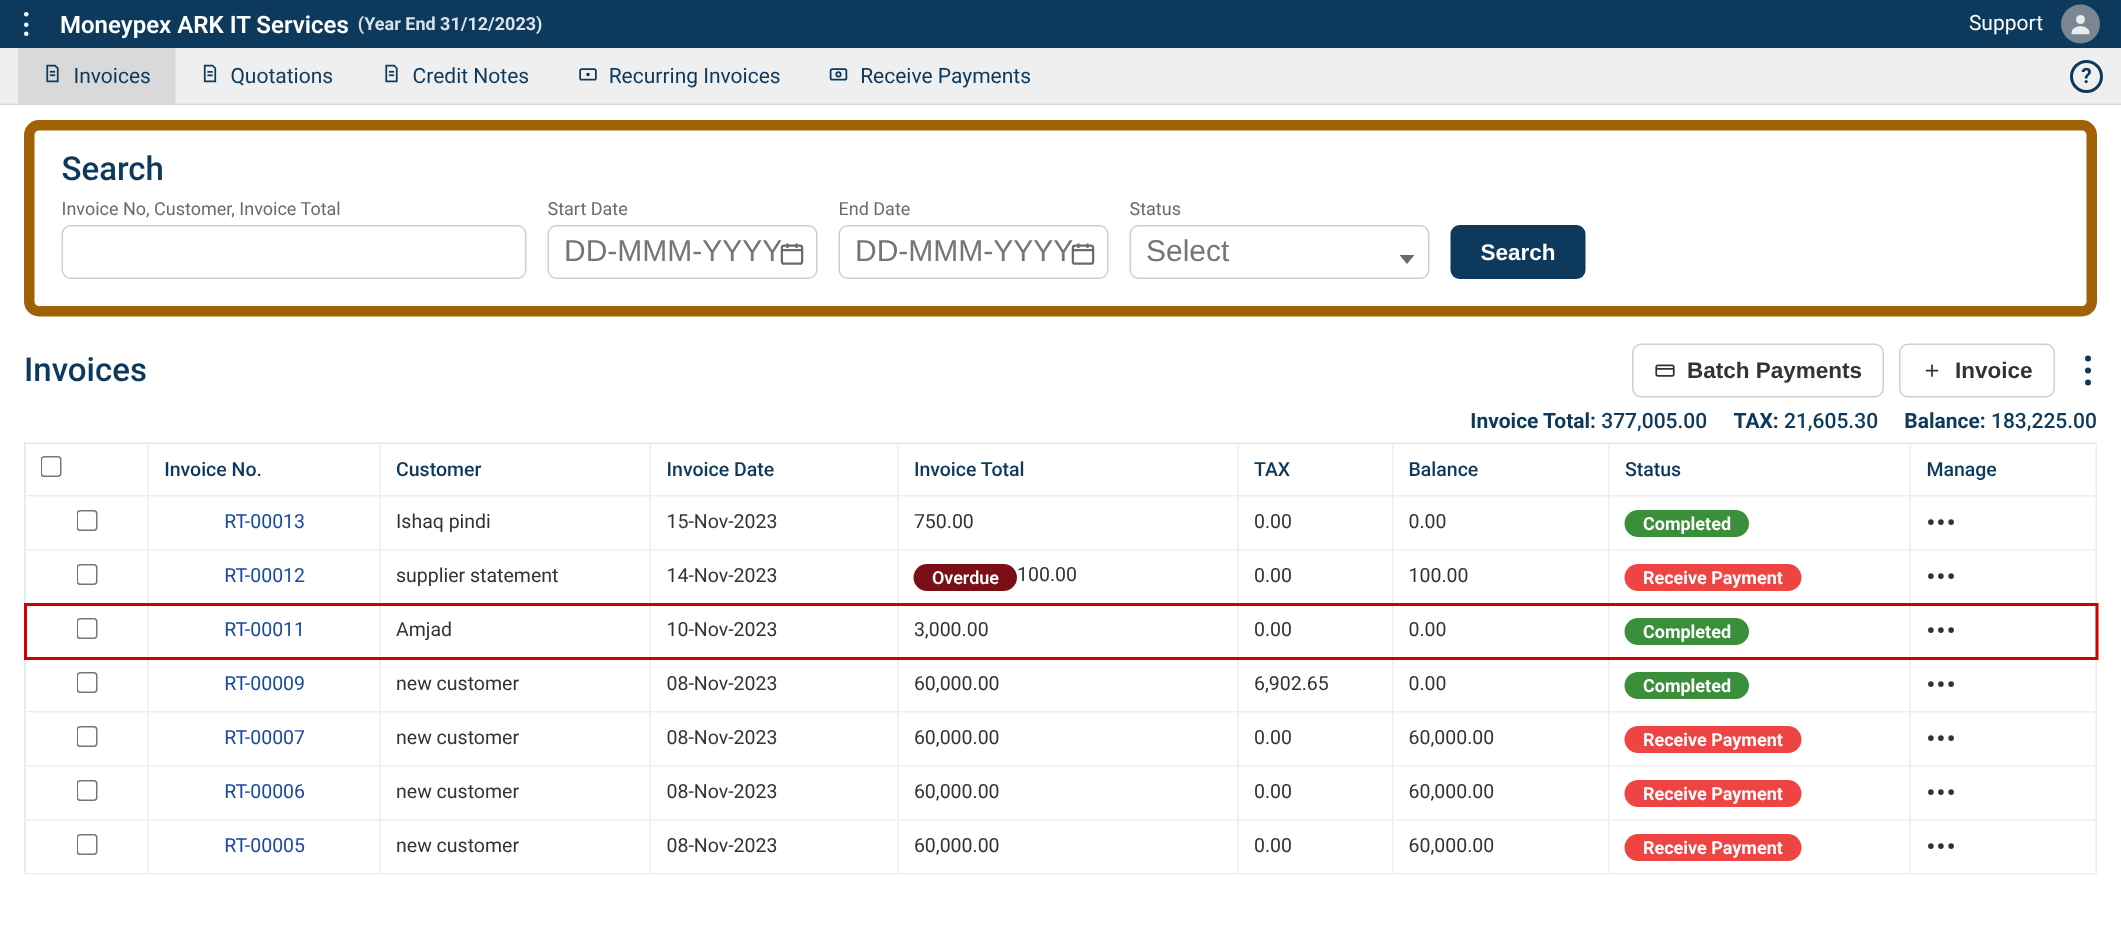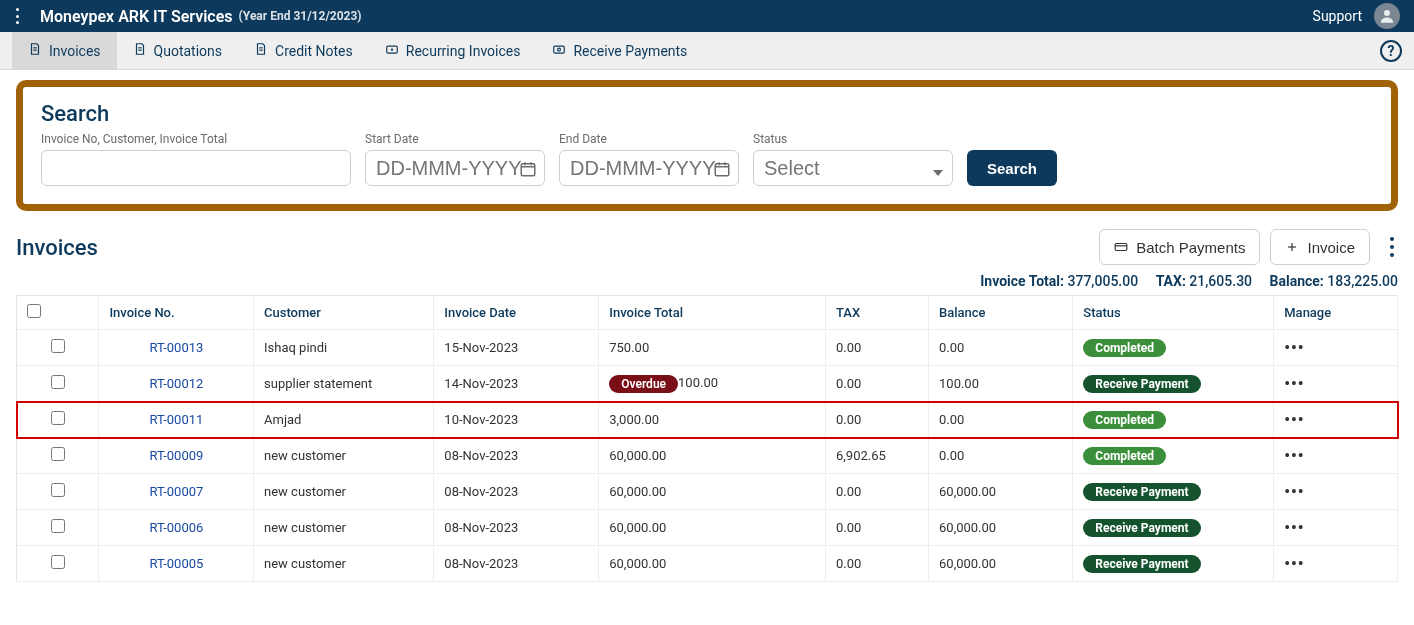--- a/index.html
+++ b/index.html
@@ -95,21 +95,21 @@
     height: 36px; padding: 0 20px; border-radius: 6px; border: none;
     cursor: pointer; font-size: 15px; font-weight: 600;
   }
   .btn.primary { background: #0d3a5c; color: #fff; }
 
   
   .section-header { display: flex; align-items: center; margin-bottom: 8px; }
   .section-title { font-size: 22px; color: #0d3a5c; font-weight: 500; }
   .section-actions { margin-left: auto; display: flex; align-items: center; gap: 10px; }
   .btn.outline {
-    background: #fff; color: #333; border: 1px solid #cfcfcf; font-weight: 400;
+    background: #fff; color: #333; border: 1px solid #cfcfcf; font-weight: 700;
     display: inline-flex; align-items: center; gap: 8px;
     padding: 0 14px;
   }
   .btn.outline svg { width: 14px; height: 14px; }
   .more-vert {
     width: 12px; height: 20px; display: inline-flex; flex-direction: column; justify-content: space-between;
     cursor: pointer; margin-left: 6px;
   }
   .more-vert span { width: 4px; height: 4px; border-radius: 50%; background: #0d3a5c; align-self: center; }
 
@@ -145,21 +145,21 @@
   .col-balance { width: 140px; }
   .col-status { width: 195px; }
   .col-manage { width: 120px; text-align: center; }
   .num { text-align: right; }
   .link { color: #1a4aa3; cursor: pointer; margin-left: 40px; }
   .pill {
     display: inline-block; padding: 2px 12px; border-radius: 12px;
     color: #fff; font-size: 12px; font-weight: 700;
   }
   .pill.completed { background: #3b8f3b; }
-  .pill.receive { background: #14532d; }
+  .pill.receive { background: #ef4444; }
   .overdue-badge {
     background: #7a0f17; color: #fff; font-size: 12px; font-weight: 600;
     padding: 2px 12px; border-radius: 12px; float: left;
   }
   .status-cell { text-align: center; }
   .manage-dots {
     font-weight: 700; color: #333; letter-spacing: 1px; cursor: pointer; font-size: 16px;
   }
   input[type=checkbox] { width: 14px; height: 14px; }
 

